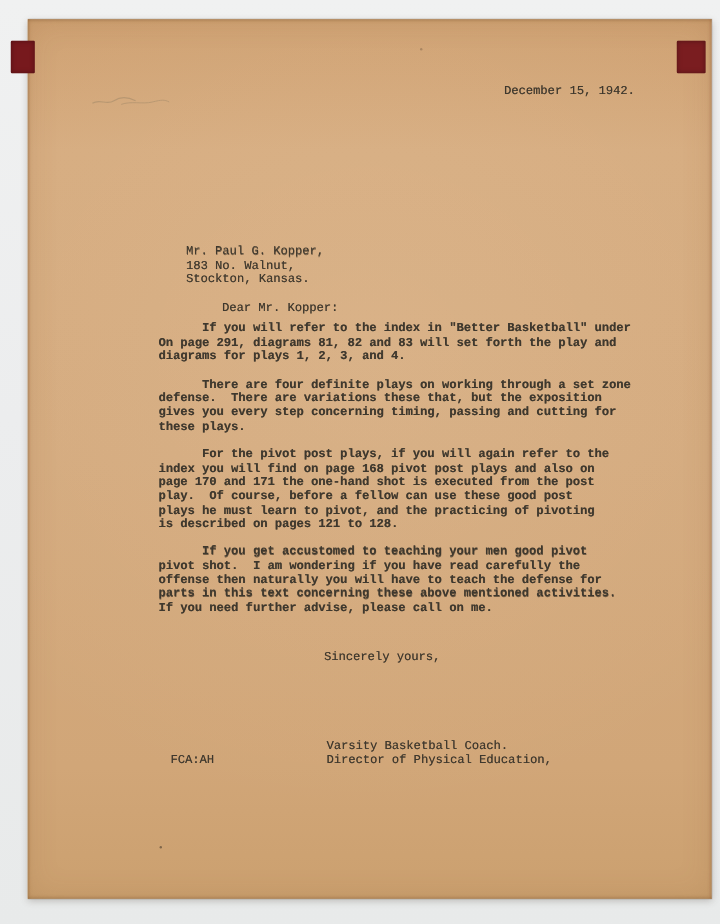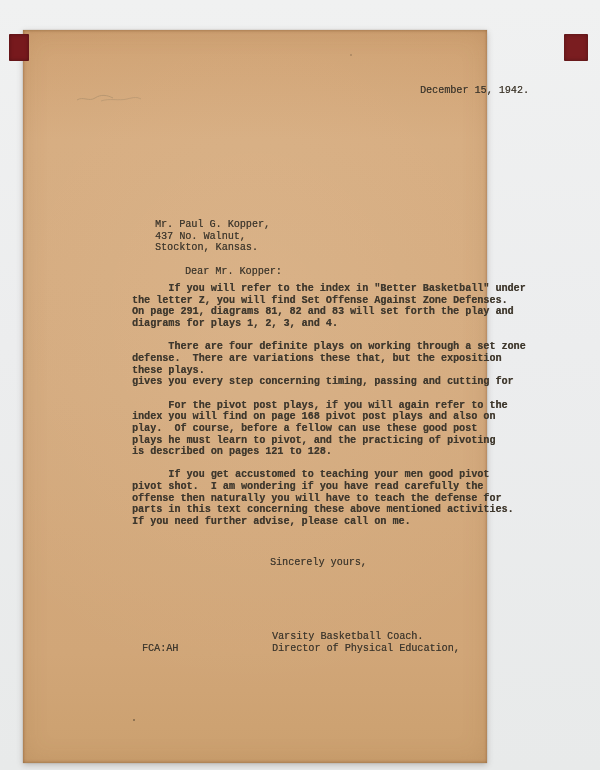--- a/index.html
+++ b/index.html
@@ -2,21 +2,21 @@
 <html><head>
 <meta charset="utf-8">
 <style>
   html,body{margin:0;padding:0;background:#e9ebea;}
   .stage{
     position:relative;width:600px;height:770px;overflow:hidden;
     background:linear-gradient(180deg,#f0f1f1 0%,#ecedee 45%,#e8eaea 100%);
     font-family:"Liberation Mono","DejaVu Sans Mono",monospace;
   }
   .paper{
-    position:absolute;left:23px;top:30px;width:464px;height:733px;
+    position:absolute;left:23px;top:16px;width:570px;height:733px;
     background:
       radial-gradient(120% 85% at 50% 38%, rgba(255,240,214,0.10), rgba(0,0,0,0) 62%),
       linear-gradient(180deg,#cfa172 0%,#d6ac80 15%,#d4aa7e 50%,#d1a678 85%,#cba06f 100%);
     box-shadow:
       0 2px 6px rgba(80,70,58,0.30),
       0 0 1px rgba(90,70,50,0.45),
       inset 0 0 26px rgba(132,88,42,0.16),
       inset 2px 0 3px -1px rgba(120,75,35,0.30),
       inset -2px 0 3px -1px rgba(120,75,35,0.22),
       inset 0 2px 3px -1px rgba(120,75,35,0.28),
@@ -55,42 +55,42 @@
 
     <svg class="pencil" width="70" height="18" viewBox="0 0 70 18">
       <path d="M2 12 C 8 8, 14 14, 20 10 S 32 7, 38 10" stroke="#8b7a5f" stroke-width="1" fill="none"></path>
       <path d="M26 13 C 34 10, 44 13, 52 11 S 62 9, 66 11" stroke="#8b7a5f" stroke-width="0.8" fill="none"></path>
     </svg>
 
     <div class="ln date">December 15, 1942.</div>
 
     <div class="address">
       <div class="ln">Mr. Paul G. Kopper,</div>
-      <div class="ln">437 No. Walnut,</div>
+      <div class="ln">183 No. Walnut,</div>
       <div class="ln">Stockton, Kansas.</div>
     </div>
 
     <div class="ln salutation">Dear Mr. Kopper:</div>
 
     <div class="body-block">
       <div class="para">
         <div class="ln">      If you will refer to the index in "Better Basketball" under</div>
-        <div class="ln">the letter Z, you will find Set Offense Against Zone Defenses.</div>
         <div class="ln">On page 291, diagrams 81, 82 and 83 will set forth the play and</div>
         <div class="ln">diagrams for plays 1, 2, 3, and 4.</div>
       </div>
       <div class="para">
         <div class="ln">      There are four definite plays on working through a set zone</div>
         <div class="ln">defense.  There are variations these that, but the exposition</div>
+        <div class="ln">gives you every step concerning timing, passing and cutting for</div>
         <div class="ln">these plays.</div>
-        <div class="ln">gives you every step concerning timing, passing and cutting for</div>
       </div>
       <div class="para">
         <div class="ln">      For the pivot post plays, if you will again refer to the</div>
         <div class="ln">index you will find on page 168 pivot post plays and also on</div>
+        <div class="ln">page 170 and 171 the one-hand shot is executed from the post</div>
         <div class="ln">play.  Of course, before a fellow can use these good post</div>
         <div class="ln">plays he must learn to pivot, and the practicing of pivoting</div>
         <div class="ln">is described on pages 121 to 128.</div>
       </div>
       <div class="para">
         <div class="ln">      If you get accustomed to teaching your men good pivot</div>
         <div class="ln">pivot shot.  I am wondering if you have read carefully the</div>
         <div class="ln">offense then naturally you will have to teach the defense for</div>
         <div class="ln">parts in this text concerning these above mentioned activities.</div>
         <div class="ln">If you need further advise, please call on me.</div>

